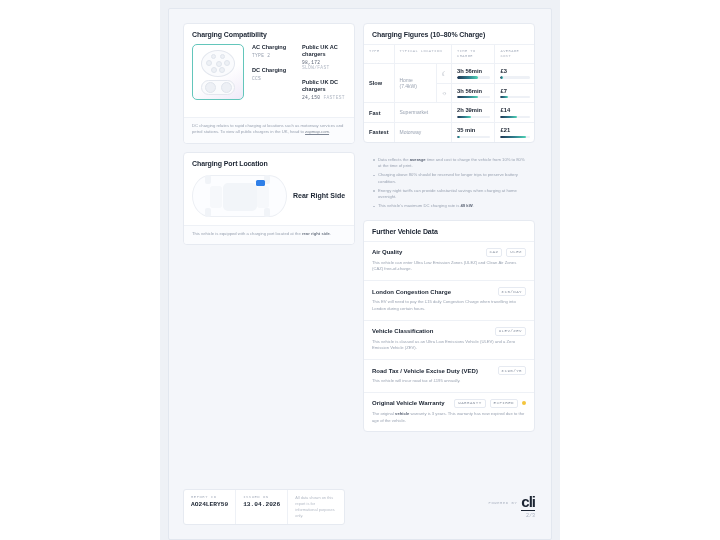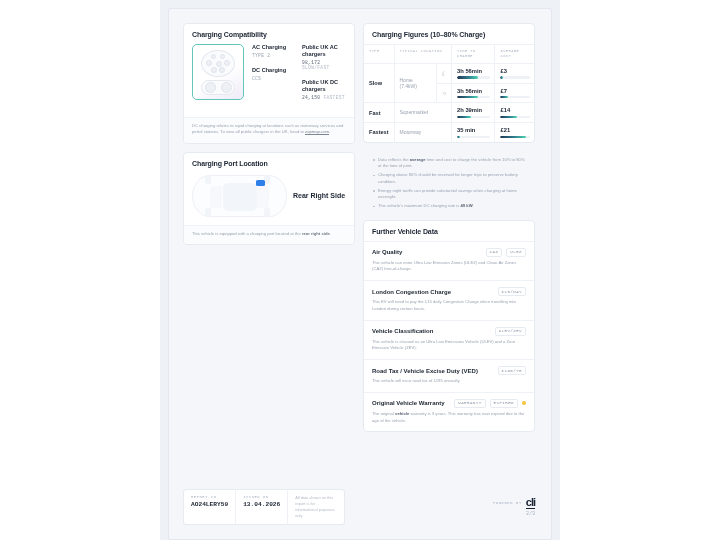--- a/index.html
+++ b/index.html
@@ -169,21 +169,21 @@
   }
   .fcards { display:flex; background:#fff; border:1px solid #e6eaf1; border-radius:3px; }
   .fcell { padding:5px 7px; border-right:1px solid #eef1f6; }
   .fcell:last-child { border-right:none; }
   .fk { font-size:3.9px; color:#aab2c0; font-family:"Liberation Mono", monospace; letter-spacing:.5px; }
   .fv2 { font-size:6.2px; font-weight:bold; color:#1b2432; margin-top:2px; font-family:"Liberation Mono", monospace; }
   .fdis { font-size:3.9px; color:#b4bbc6; line-height:1.55; max-width:56px; padding:5px 7px; }
   .fright { display:flex; flex-direction:column; align-items:flex-end; justify-content:center; gap:2px; padding-right:2px;}
   .powered { display:flex; align-items:center; gap:4px; }
   .ptxt { font-size:3.8px; color:#aab2c0; letter-spacing:.6px; font-family:"Liberation Mono", monospace;}
-  .logo { font-size:11px; font-weight:bold; color:#1b2432; letter-spacing:-1px; border-bottom:1.4px solid #1b2432; line-height:.95;}
+  .logo { font-size:15px; font-weight:bold; color:#1b2432; letter-spacing:-1px; border-bottom:1.4px solid #1b2432; line-height:.95;}
   .pnum { font-size:5px; color:#aab2c0; font-family:"Liberation Mono", monospace; }
 </style>
 </head>
 <body>
 
 <div class="page">
  <div class="sheet">
 
   <div class="cols">
 

